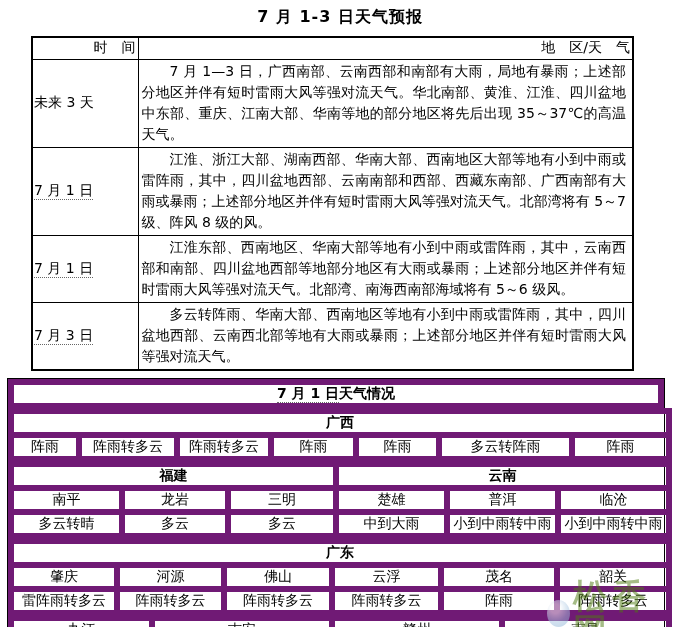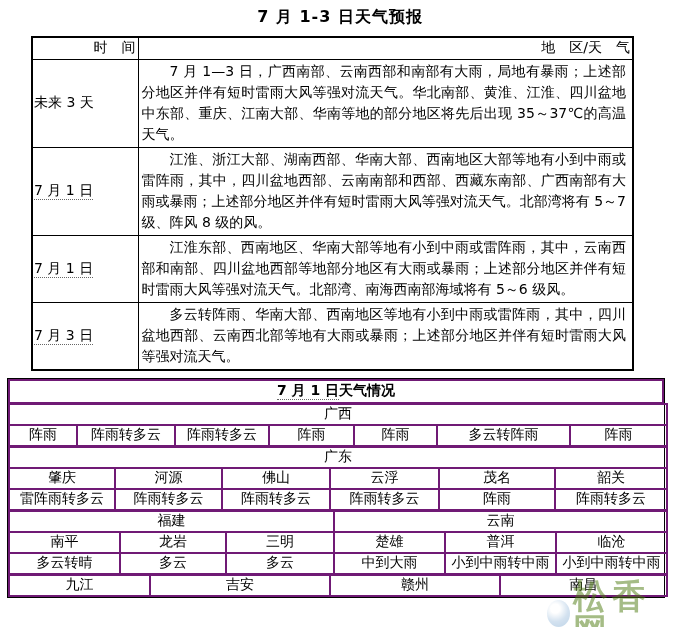--- a/index.html
+++ b/index.html
@@ -45,30 +45,30 @@
 
   
   .t2wrap {
     margin: 7px 0 0 7px;
     width: 658px;
     border: 1px solid #000;
   }
   .t2 { width: 100%; }
   .t2 + .t2 { margin-top: -1px; }
   .t2 td {
-    border: 2px solid #701a75;
+    border: 6px solid #701a75;
     text-align: center;
     font-size: 14px;
     height: 21px;
     padding: 0 2px;
     overflow: hidden;
     white-space: nowrap;
   }
   .t2 .ttl td { height: 23px; font-weight: 700; }
-  .t2 .prov td { font-weight: 400; margin-left: 32px; }
+  .t2 .prov td { font-weight: 700; margin-left: 32px; }
 
   
   .wm {
     position: absolute;
     left: 547px; top: 579px;
     display: flex; align-items: center;
     opacity: 0.5;
     pointer-events: none;
   }
   .wm-logo {
@@ -153,20 +153,53 @@
         <td>阵雨</td>
         <td>阵雨</td>
         <td>多云转阵雨</td>
         <td>阵雨</td>
       </tr>
     </tbody>
       </table>
 
     <table class="t2">
       <colgroup>
+          <col style="width:111px">
+          <col style="width:106px">
+          <col style="width:108px">
+          <col style="width:111px">
+          <col style="width:111px">
+          <col style="width:111px">
+        </colgroup>
+      <tbody>
+          <tr class="prov">
+        <td colspan="3">福建</td>
+        <td colspan="3">云南</td>
+      </tr>
+      <tr>
+        <td>南平</td>
+        <td>龙岩</td>
+        <td>三明</td>
+        <td>楚雄</td>
+        <td>普洱</td>
+        <td>临沧</td>
+      </tr>
+      <tr>
+        <td>多云转晴</td>
+        <td>多云</td>
+        <td>多云</td>
+        <td>中到大雨</td>
+        <td>小到中雨转中雨</td>
+        <td>小到中雨转中雨</td>
+      </tr>
+    </tbody>
+      </table>
+
+    <table class="t2">
+      <colgroup>
           <col style="width:106px">
           <col style="width:107px">
           <col style="width:108px">
           <col style="width:109px">
           <col style="width:116px">
           <col style="width:112px">
         </colgroup>
       <tbody>
           <tr class="prov">
         <td colspan="6">广东</td>
@@ -185,53 +218,20 @@
         <td>阵雨转多云</td>
         <td>阵雨转多云</td>
         <td>阵雨</td>
         <td>阵雨转多云</td>
       </tr>
     </tbody>
       </table>
 
     <table class="t2">
       <colgroup>
-          <col style="width:111px">
-          <col style="width:106px">
-          <col style="width:108px">
-          <col style="width:111px">
-          <col style="width:111px">
-          <col style="width:111px">
-        </colgroup>
-      <tbody>
-          <tr class="prov">
-        <td colspan="3">福建</td>
-        <td colspan="3">云南</td>
-      </tr>
-      <tr>
-        <td>南平</td>
-        <td>龙岩</td>
-        <td>三明</td>
-        <td>楚雄</td>
-        <td>普洱</td>
-        <td>临沧</td>
-      </tr>
-      <tr>
-        <td>多云转晴</td>
-        <td>多云</td>
-        <td>多云</td>
-        <td>中到大雨</td>
-        <td>小到中雨转中雨</td>
-        <td>小到中雨转中雨</td>
-      </tr>
-    </tbody>
-      </table>
-
-    <table class="t2">
-      <colgroup>
           <col style="width:141px">
           <col style="width:180px">
           <col style="width:170px">
           <col style="width:167px">
         </colgroup>
       <tbody>
       <tr>
         <td>九江</td>
         <td>吉安</td>
         <td>赣州</td>

